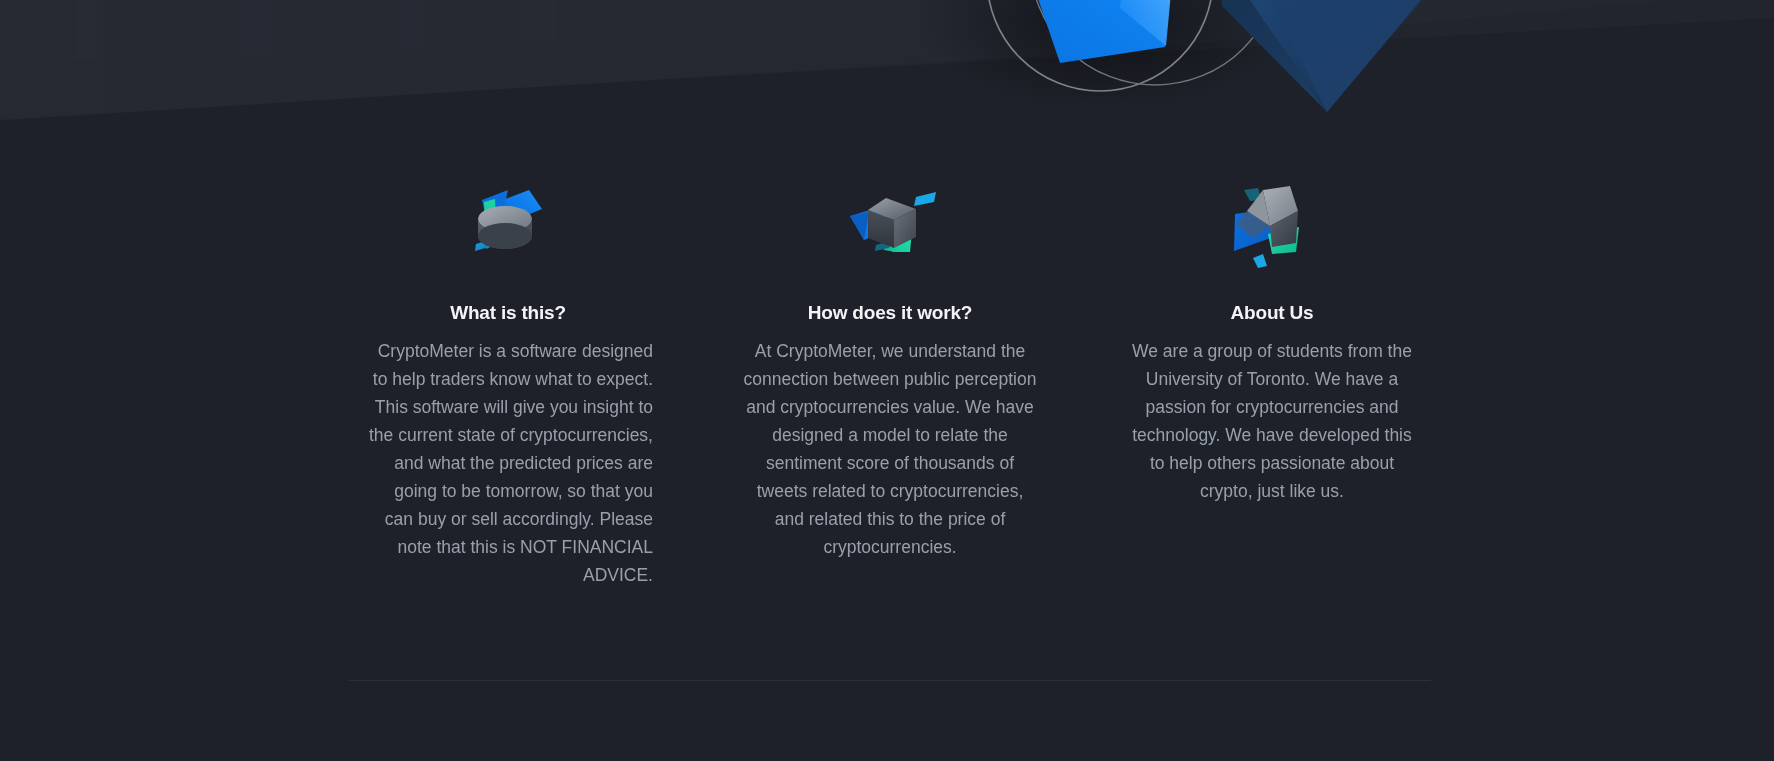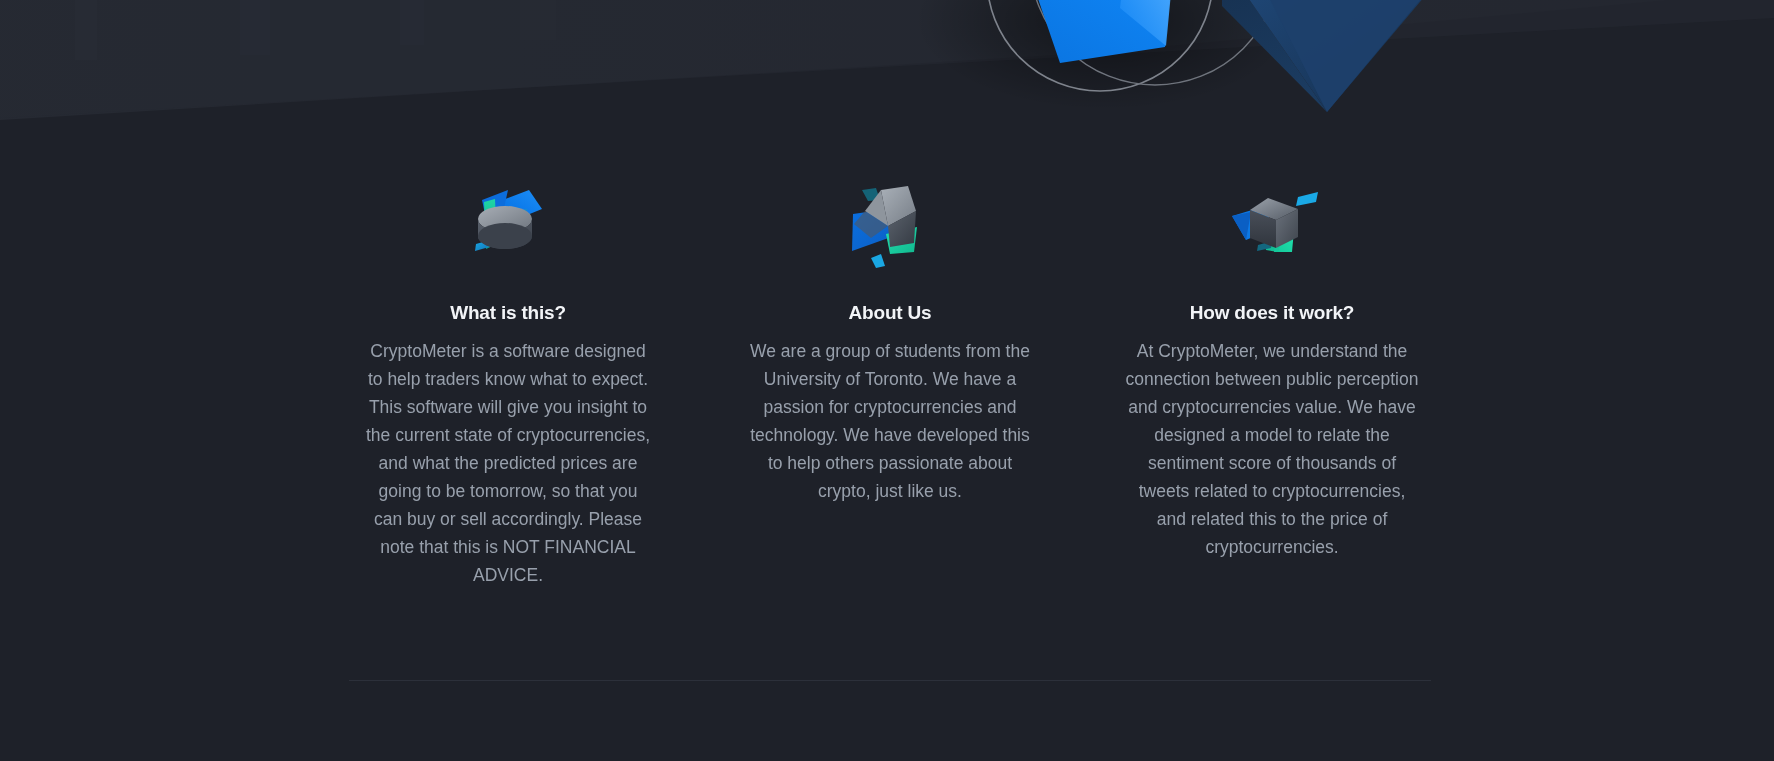--- a/index.html
+++ b/index.html
@@ -67,21 +67,21 @@
   }
 
   .feature-body {
     font-size:17.5px;
     line-height:28px;
     color:#98a0ac;
     font-weight:400;
   }
 
   
-  #col-0 .feature-body { width:290px; }
+  #col-0 .feature-body { width:290px;text-align:right; }
   #col-1 .feature-body { width:300px; }
   #col-2 .feature-body { width:290px; }
 
   
   #section-divider {
     position:absolute;
     left:349px;
     top:680px;
     width:1082px;
     height:1px;
@@ -188,60 +188,20 @@
 
         <ellipse cx="63" cy="41" rx="27" ry="13" fill="url(#c1top)"></ellipse>
         <path d="M36,41 L36,58 A27,13 0 0 0 90,58 L90,41 A27,13 0 0 1 36,41 Z" fill="url(#c1side)"></path>
         <ellipse cx="63" cy="58" rx="27" ry="13" fill="#3b414b"></ellipse>
       </svg>
     </div>
     <div class="feature-title">What is this?</div>
     <div class="feature-body">CryptoMeter is a software designed to help traders know what to expect. This software will give you insight to the current state of cryptocurrencies, and what the predicted prices are going to be tomorrow, so that you can buy or sell accordingly. Please note that this is NOT FINANCIAL ADVICE.</div>
   </div>
 
-  <div class="feature-col" id="col-2">
-    <div class="feature-icon">
-      <svg width="132" height="104" viewBox="0 0 132 104" xmlns="http://www.w3.org/2000/svg">
-        <defs>
-          <linearGradient id="c3lite" x1="0" y1="0" x2="1" y2="1">
-            <stop offset="0" stop-color="#a9b0b8"></stop>
-            <stop offset="1" stop-color="#767d86"></stop>
-          </linearGradient>
-          <linearGradient id="c3dark" x1="0" y1="0" x2="1" y2="1">
-            <stop offset="0" stop-color="#5b626c"></stop>
-            <stop offset="1" stop-color="#343a43"></stop>
-          </linearGradient>
-          <linearGradient id="c3blue" x1="0" y1="0" x2="1" y2="1">
-            <stop offset="0" stop-color="#0a6fe0"></stop>
-            <stop offset="1" stop-color="#0c5fc4"></stop>
-          </linearGradient>
-          <linearGradient id="c3teal" x1="0" y1="0" x2="1" y2="1">
-            <stop offset="0" stop-color="#21e0ae"></stop>
-            <stop offset="1" stop-color="#12b78e"></stop>
-          </linearGradient>
-        </defs>
-
-        <polygon points="38,12 52,10 56,22 44,23" fill="#146377"></polygon>
-        <polygon points="47,80 57,76 61,88 52,90" fill="#1aa7e3"></polygon>
-
-        <polygon points="29,36 57,32 70,58 28,73" fill="url(#c3blue)"></polygon>
-
-        <polygon points="62,56 93,49 90,74 66,76" fill="url(#c3teal)"></polygon>
-
-        <polygon points="57,12 84,8 92,33 64,48" fill="url(#c3lite)"></polygon>
-        <polygon points="57,12 64,48 41,33" fill="#8e959d"></polygon>
-
-        <polygon points="64,48 92,33 90,65 66,69" fill="url(#c3dark)"></polygon>
-        <polygon points="41,33 64,48 47,60 30,46" fill="#51575f" opacity="0.6"></polygon>
-      </svg>
-    </div>
-    <div class="feature-title">About Us</div>
-    <div class="feature-body">We are a group of students from the University of Toronto. We have a passion for cryptocurrencies and technology. We have developed this to help others passionate about crypto, just like us.</div>
-  </div>
-
   <div class="feature-col" id="col-1">
     <div class="feature-icon">
       <svg width="132" height="104" viewBox="0 0 132 104" xmlns="http://www.w3.org/2000/svg">
         <defs>
           <linearGradient id="c2top" x1="0" y1="0" x2="1" y2="1">
             <stop offset="0" stop-color="#9aa1aa"></stop>
             <stop offset="1" stop-color="#555c66"></stop>
           </linearGradient>
           <linearGradient id="c2left" x1="0" y1="0" x2="0" y2="1">
             <stop offset="0" stop-color="#494f59"></stop>
@@ -272,15 +232,55 @@
 
         <polygon points="62,20 92,31 70,42 44,32" fill="url(#c2top)"></polygon>
         <polygon points="44,32 70,42 70,70 44,60" fill="url(#c2left)"></polygon>
         <polygon points="70,42 92,31 92,59 70,70" fill="url(#c2right)"></polygon>
       </svg>
     </div>
     <div class="feature-title">How does it work?</div>
     <div class="feature-body">At CryptoMeter, we understand the connection between public perception and cryptocurrencies value. We have designed a model to relate the sentiment score of thousands of tweets related to cryptocurrencies, and related this to the price of cryptocurrencies.</div>
   </div>
 
+  <div class="feature-col" id="col-2">
+    <div class="feature-icon">
+      <svg width="132" height="104" viewBox="0 0 132 104" xmlns="http://www.w3.org/2000/svg">
+        <defs>
+          <linearGradient id="c3lite" x1="0" y1="0" x2="1" y2="1">
+            <stop offset="0" stop-color="#a9b0b8"></stop>
+            <stop offset="1" stop-color="#767d86"></stop>
+          </linearGradient>
+          <linearGradient id="c3dark" x1="0" y1="0" x2="1" y2="1">
+            <stop offset="0" stop-color="#5b626c"></stop>
+            <stop offset="1" stop-color="#343a43"></stop>
+          </linearGradient>
+          <linearGradient id="c3blue" x1="0" y1="0" x2="1" y2="1">
+            <stop offset="0" stop-color="#0a6fe0"></stop>
+            <stop offset="1" stop-color="#0c5fc4"></stop>
+          </linearGradient>
+          <linearGradient id="c3teal" x1="0" y1="0" x2="1" y2="1">
+            <stop offset="0" stop-color="#21e0ae"></stop>
+            <stop offset="1" stop-color="#12b78e"></stop>
+          </linearGradient>
+        </defs>
+
+        <polygon points="38,12 52,10 56,22 44,23" fill="#146377"></polygon>
+        <polygon points="47,80 57,76 61,88 52,90" fill="#1aa7e3"></polygon>
+
+        <polygon points="29,36 57,32 70,58 28,73" fill="url(#c3blue)"></polygon>
+
+        <polygon points="62,56 93,49 90,74 66,76" fill="url(#c3teal)"></polygon>
+
+        <polygon points="57,12 84,8 92,33 64,48" fill="url(#c3lite)"></polygon>
+        <polygon points="57,12 64,48 41,33" fill="#8e959d"></polygon>
+
+        <polygon points="64,48 92,33 90,65 66,69" fill="url(#c3dark)"></polygon>
+        <polygon points="41,33 64,48 47,60 30,46" fill="#51575f" opacity="0.6"></polygon>
+      </svg>
+    </div>
+    <div class="feature-title">About Us</div>
+    <div class="feature-body">We are a group of students from the University of Toronto. We have a passion for cryptocurrencies and technology. We have developed this to help others passionate about crypto, just like us.</div>
+  </div>
+
 </div>
 
 <div id="section-divider"></div>
 
 </body></html>

